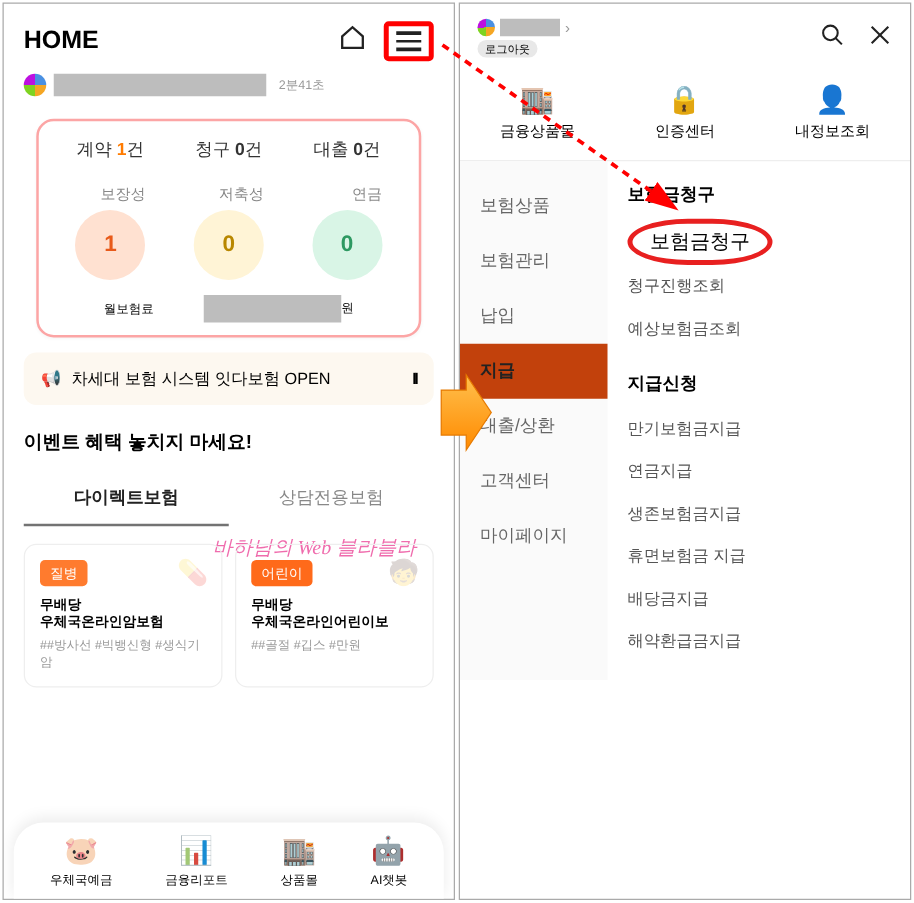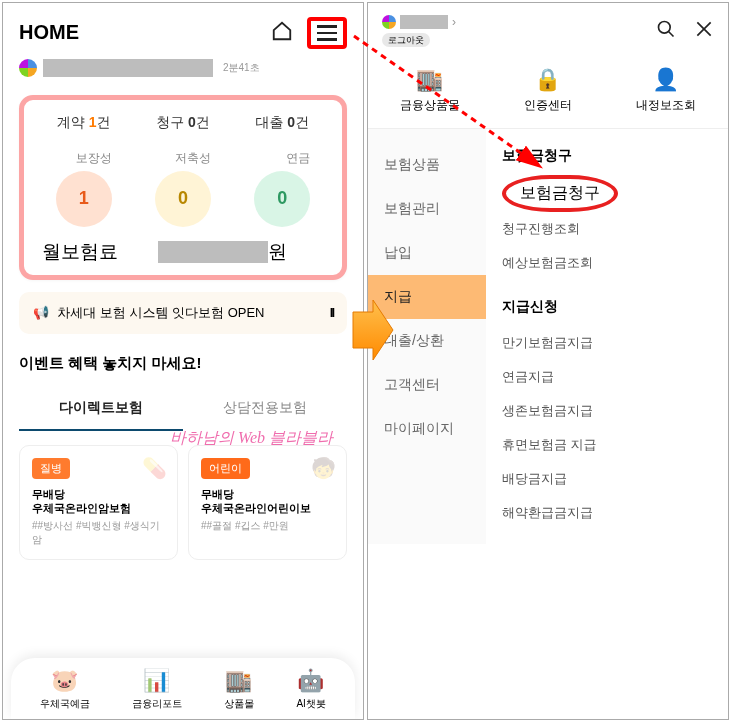--- a/index.html
+++ b/index.html
@@ -17,51 +17,51 @@
 .home-icon-svg { width: 22px; height: 22px; }
 .hamburger-box { border: 4px solid #ff0000; padding: 4px 6px; border-radius: 4px; }
 .hamburger { display: flex; flex-direction: column; gap: 4px; }
 .hamburger span { width: 20px; height: 2.5px; background: #222; }
 
 .logo-row { display: flex; align-items: center; padding: 0 16px 6px; gap: 6px; }
 .logo-circle { width: 18px; height: 18px; border-radius: 50%; background: conic-gradient(#4a90e2 0 90deg, #f5a623 90deg 180deg, #7ed321 180deg 270deg, #bd10e0 270deg 360deg); }
 .logo-text-mask { width: 170px; height: 18px; background: #bdbdbd; }
 .time-small { font-size: 10px; color: #999; margin-left: 4px; }
 
-.card-main { margin: 12px 16px; border: 5px solid #fca5a5; border-radius: 14px; padding: 14px 10px 10px; background: #fff; box-shadow: 0 1px 3px rgba(0,0,0,0.04); }
+.card-main { margin: 12px 26px; border: 2px solid #fca5a5; border-radius: 14px; padding: 14px 10px 10px; background: #fff; box-shadow: 0 1px 3px rgba(0,0,0,0.04); }
 .stats-row { display: flex; justify-content: space-around; padding-bottom: 12px; }
 .stat { font-size: 14px; color: #333; }
 .stat .num { font-weight: 700; }
 .stat .num.orange { color: #ff7b00; }
 
 .circles-row { display: flex; justify-content: space-around; margin: 6px 0 12px; }
 .circle-item { text-align: right; }
 .circle-label { font-size: 12px; color: #888; margin-bottom: 4px; }
 .circle { width: 56px; height: 56px; border-radius: 50%; display: flex; align-items: center; justify-content: center; font-size: 18px; font-weight: 700; margin: 0 auto; }
 .circle.peach { background: #ffe1d1; color: #e85a1a; }
 .circle.yellow { background: #fff4d6; color: #b88700; }
 .circle.green { background: #d9f5e6; color: #2e9962; }
 
-.premium-row { display: flex; align-items: center; justify-content: flex-start; padding: 0 8px; font-size: 19px; gap: 40px; }
+.premium-row { display: flex; align-items: center; justify-content: center; padding: 0 8px; font-size: 10px; gap: 40px; }
 .premium-mask { width: 110px; height: 22px; background: #bdbdbd; display: inline-block; vertical-align: middle; }
 
 .action-row { display: flex; margin-top: 12px; border-top: 1px solid #eee; }
 .action-btn { flex: 1; text-align: center; padding: 12px 0; font-size: 14px; font-weight: 600; }
 .action-btn:first-child { border-right: 1px solid #eee; }
 
 .banner { margin: 8px 16px; background: #fdf8f0; border-radius: 10px; padding: 12px 14px; display: flex; align-items: center; justify-content: space-between; font-size: 13px; }
 .megaphone { color: #ff9500; margin-right: 8px; }
 .pause { font-weight: 700; letter-spacing: -2px; }
 
 .event-title { padding: 12px 16px 4px; font-size: 15px; font-weight: 600; }
 .watermark { position: absolute; right: 30px; top: 425px; font-family: cursive; font-style: italic; color: #ec4899; font-size: 16px; opacity: 0.8; }
 
 .tabs { display: flex; margin: 10px 16px 0; }
 .tab-btn { flex: 1; text-align: center; padding: 12px 0; font-size: 14px; color: #888; }
-.tab-btn.active { color: #222; font-weight: 700; border-bottom: 2px solid #0c4a6e; }
+.tab-btn.active { color: #222; font-weight: 700; border-bottom: 2px solid #737373; }
 
 .product-row { display: flex; gap: 10px; padding: 14px 16px; }
 .product-card { flex: 1; border: 1px solid #eee; border-radius: 10px; padding: 12px; position: relative; }
 .badge { display: inline-block; padding: 3px 8px; border-radius: 4px; font-size: 11px; margin-bottom: 8px; }
 .badge.orange { background: #ff7b2e; color: #fff; }
 .badge.orange2 { background: #ff6a1a; color: #fff; }
 .product-name { font-size: 11px; font-weight: 700; line-height: 1.3; margin-bottom: 4px; }
 .product-tags { font-size: 10px; color: #999; }
 .product-icon { position: absolute; right: 10px; top: 10px; opacity: 0.2; font-size: 20px; }
 
@@ -77,21 +77,21 @@
 .logout-badge { font-size: 9px; background: #e8e8e8; border-radius: 8px; padding: 2px 6px; margin-left: 0; }
 .header-r-icons { display: flex; gap: 18px; font-size: 20px; font-weight: 300; }
 
 .top-menu { display: flex; justify-content: space-around; padding: 8px 0 14px; border-bottom: 1px solid #eee; }
 .top-menu-item { text-align: center; font-size: 12px; }
 .tm-icon { font-size: 22px; display: block; margin-bottom: 4px; color: #c49a6c; }
 
 .menu-body { display: flex; }
 .menu-left { width: 118px; background: #fafafa; padding: 14px 0; }
 .menu-left-item { padding: 13px 16px; font-size: 14px; color: #666; }
-.menu-left-item.active { color: #222; font-weight: 400; background: #fdba74; }
+.menu-left-item.active { color: #222; font-weight: 700; background: #c2410c; }
 .menu-right { flex: 1; padding: 14px 16px; }
 .menu-section-title { font-size: 14px; font-weight: 700; margin: 4px 0 10px; }
 .menu-link { font-size: 13px; color: #555; padding: 8px 0; display: block; }
 .circled { border: 4px solid #e82020; border-radius: 50%/60%; padding: 4px 14px; display: inline-block; }
 
 
 .red-arrow { position: absolute; pointer-events: none; }
 .big-arrow { position: absolute; left: 351px; top: 298px; pointer-events: none; }
 </style>
 </head>

